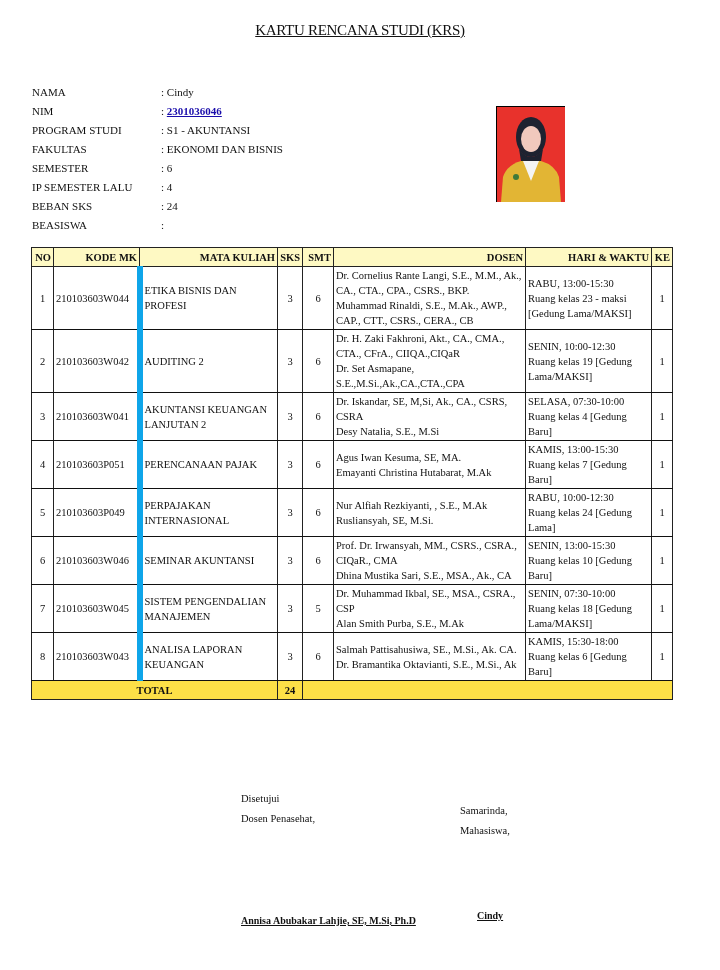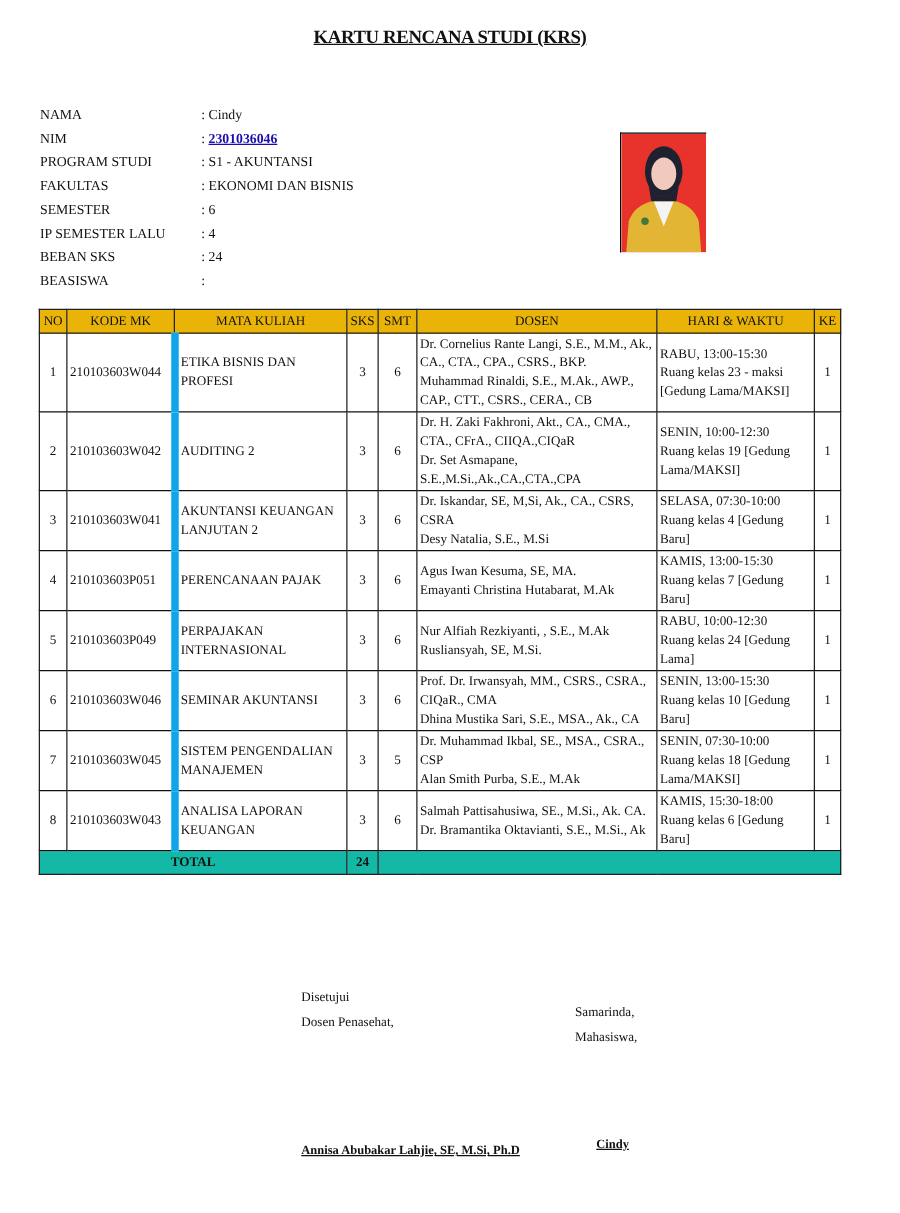--- a/index.html
+++ b/index.html
@@ -2,41 +2,41 @@
 <html><head>
   <meta charset="utf-8">
   <style>
     html, body { margin: 0; padding: 0; background: #ffffff; }
     body {
       width: 720px; height: 970px; position: relative; overflow: hidden;
       font-family: "Liberation Serif", "DejaVu Serif", serif; color: #111;
     }
     .title {
       position: absolute; top: 22px; left: 0; width: 720px; text-align: center;
-      font-weight: bold; font-size: 15px; text-decoration: underline; letter-spacing: -0.3px;
+      font-weight: normal; font-size: 15px; text-decoration: underline; letter-spacing: -0.3px;
     }
     .info { position: absolute; left: 32px; top: 79px; font-size: 11px; }
     .info-row { height: 19px; display: flex; align-items: flex-end; }
     .info-label { width: 129px; }
     .info-value a { color: #1a0dab; text-decoration: underline; font-weight: bold; }
     .photo {
       position: absolute; left: 496px; top: 106px; width: 68px; height: 95px;
       border-top: 1px solid #000; border-left: 1px solid #000; overflow: hidden;
     }
     table.krs {
       position: absolute; left: 31px; top: 247px; border-collapse: collapse;
       font-size: 10.5px; table-layout: fixed;
     }
     table.krs th, table.krs td { border: 1px solid #222; padding: 1px 2px; vertical-align: middle; line-height: 15px; }
-    table.krs th { background: #eab308; font-weight: normal; height: 16px; text-align: center; }
+    table.krs th { background: #fef9c3; font-weight: bold; height: 16px; text-align: right; }
     table.krs tr.course td { border-bottom: 1.5px solid #111; }
     table.krs td.kode { border-right: 6px solid #0ea5e9; }
     td.c { text-align: center; }
     td.dosen div, td.waktu div { white-space: normal; }
-    tr.total td { background: #14b8a6; font-weight: bold; text-align: center; height: 16px; }
+    tr.total td { background: #fde047; font-weight: bold; text-align: center; height: 16px; }
     .sign { position: absolute; font-size: 10.5px; }
     .sign div { height: 20px; }
     .signname { position: absolute; font-size: 10px; font-weight: bold; text-decoration: underline; }
   </style>
 </head>
 <body>
 
 <div class="title">KARTU RENCANA STUDI (KRS)</div>
 
 <div class="info" id="info">

